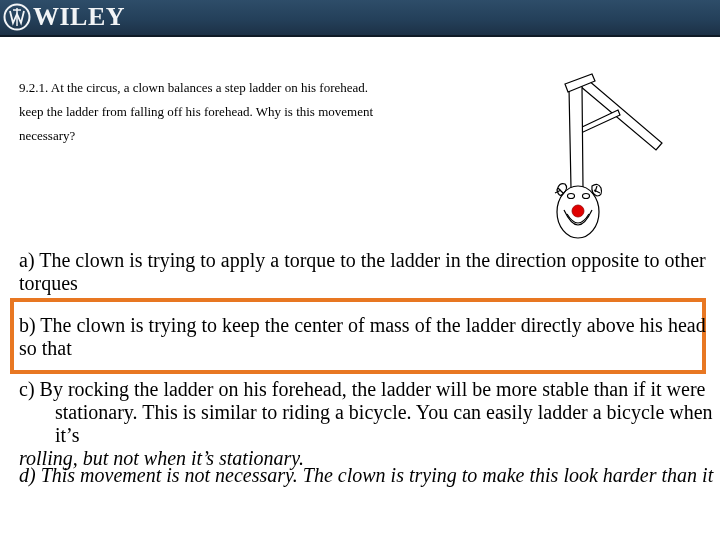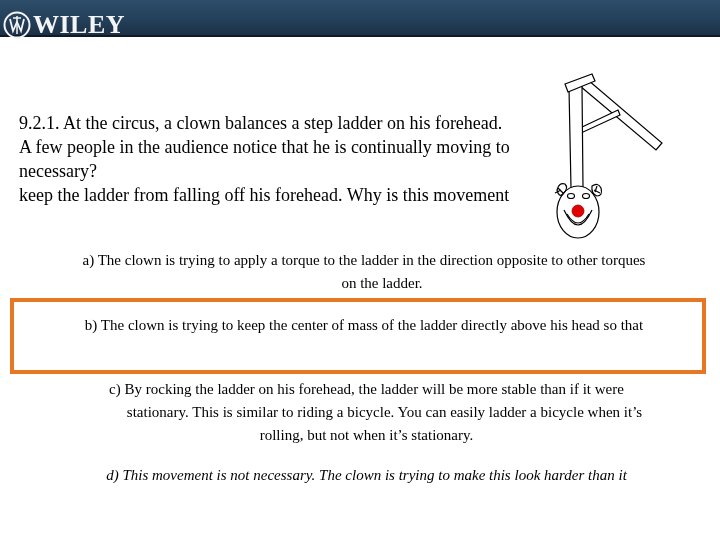--- a/index.html
+++ b/index.html
@@ -1,32 +1,32 @@
 <!DOCTYPE html>
 <html><head>
 <meta charset="utf-8">
 <style>
   html, body { margin:0; padding:0; }
   body { width:720px; height:540px; background:#ffffff; position:relative; overflow:hidden;
          font-family:"Liberation Serif", "DejaVu Serif", serif; color:#000; }
   .header { position:absolute; left:0; top:0; width:720px; height:35px;
             background:linear-gradient(180deg,#2e4d69 0%,#24405a 55%,#1c3146 100%);
             border-bottom:2px solid #0f1a26; }
-  .logo { position:absolute; left:3px; top:10px; height:30px; display:flex; align-items:center; }
+  .logo { position:absolute; left:3px; top:2px; height:30px; display:flex; align-items:center; }
   .logo-mark { width:28px; height:28px; }
   .logo-text { color:#f2f4f6; font-family:"Liberation Serif", serif; font-weight:bold;
                font-size:26px; letter-spacing:0.5px; margin-left:2px; line-height:30px; }
-  .question { position:absolute; left:19px; top:76px; width:510px; font-size:18px; line-height:24px;margin-top:35px; }
-  .option { position:absolute; font-size:15px; line-height:23px;text-align:center; }
+  .question { position:absolute; left:19px; top:76px; width:510px; font-size:13px; line-height:24px; }
+  .option { position:absolute; font-size:20px; line-height:23px; }
   .option .line2 { padding-left:36px; display:block; }
   .opt-a { left:19px; top:249px; width:690px; }
   .opt-b { left:19px; top:314px; width:690px; }
   .opt-c { left:19px; top:378px; width:695px; }
   .opt-c .line2 { padding-left:36px; }
-  .opt-c .line3 { display:block; padding-left:0; }
+  .opt-c .line3 { display:block; padding-left:0;font-style:italic; }
   .opt-d { left:19px; top:464px; width:695px;font-style:italic; }
   .highlight-box { position:absolute; left:10px; top:298px; width:688px; height:68px;
                    border:4px solid #e87722; }
   .illustration { position:absolute; left:540px; top:60px; width:140px; height:190px; }
 </style>
 </head>
 <body>
 
 <div class="header">
   <div class="logo">
@@ -34,23 +34,22 @@
       <circle cx="14" cy="14" r="12.5" fill="none" stroke="#f2f4f6" stroke-width="2"></circle>
       <path d="M7 8 L10 20 L14 11 L18 20 L21 8" fill="none" stroke="#f2f4f6" stroke-width="1.8"></path>
       <path d="M14 5 L14 23 M10 7 L18 7" fill="none" stroke="#f2f4f6" stroke-width="1.5"></path>
     </svg>
     <span class="logo-text">WILEY</span>
   </div>
 </div>
 
 <div class="question">
   <div>9.2.1. At the circus, a clown balances a step ladder on his forehead.</div>
-  <div>A few people in the audience notice that he is continually moving to</div>
+  <div>keep the ladder from falling off his forehead.  Why is this movement</div>
   <div>necessary?</div>
-  <div>keep the ladder from falling off his forehead.  Why is this movement</div>
 </div>
 
 <svg class="illustration" viewBox="540 60 140 190">
   <g fill="#fff" stroke="#000" stroke-width="1.2">
 
     <polygon points="580,86 588,80 662,143 656,150"></polygon>
 
     <polygon points="580,128 618,110 620,115 581,133"></polygon>
 
     <polygon points="569,88 582,86 583,188 571,188"></polygon>
@@ -66,21 +65,20 @@
     <path d="M567 214 Q578 232 589 214"></path>
     <path d="M557 190 q2 -8 8 -6 q4 4 -2 10 q-4 4 -6 -4 z"></path>
     <path d="M592 186 q6 -4 9 2 q2 8 -4 8 q-6 -2 -5 -10 z"></path>
     <path d="M555 193 l6 -3 M558 188 l5 5 M594 190 l6 3 M597 186 l-2 6"></path>
   </g>
   <circle cx="578" cy="211" r="6" fill="#e00000" stroke="#900" stroke-width="0.8"></circle>
 </svg>
 
 <div class="option opt-a">
   <span>a)  The clown is trying to apply a torque to the ladder in the direction opposite to other torques</span>
-  <span class="line2">on the ladder.</span>
 </div>
 
 <div class="highlight-box"></div>
 <div class="option opt-b">
   <span>b)  The clown is trying to keep the center of mass of the ladder directly above his head so that</span>
 </div>
 
 <div class="option opt-c">
   <span>c)  By rocking the ladder on his forehead, the ladder will be more stable than if it were</span>
   <span class="line2">stationary.  This is similar to riding a bicycle.  You can easily ladder a bicycle when it’s</span>

